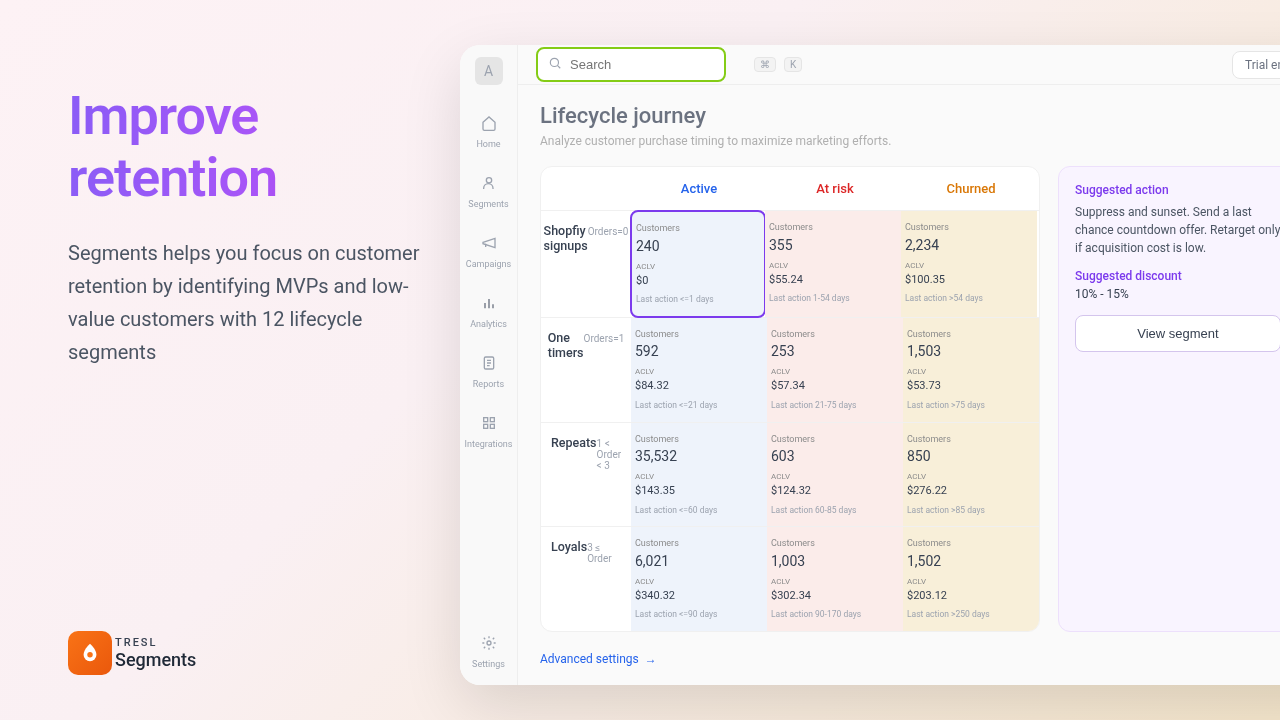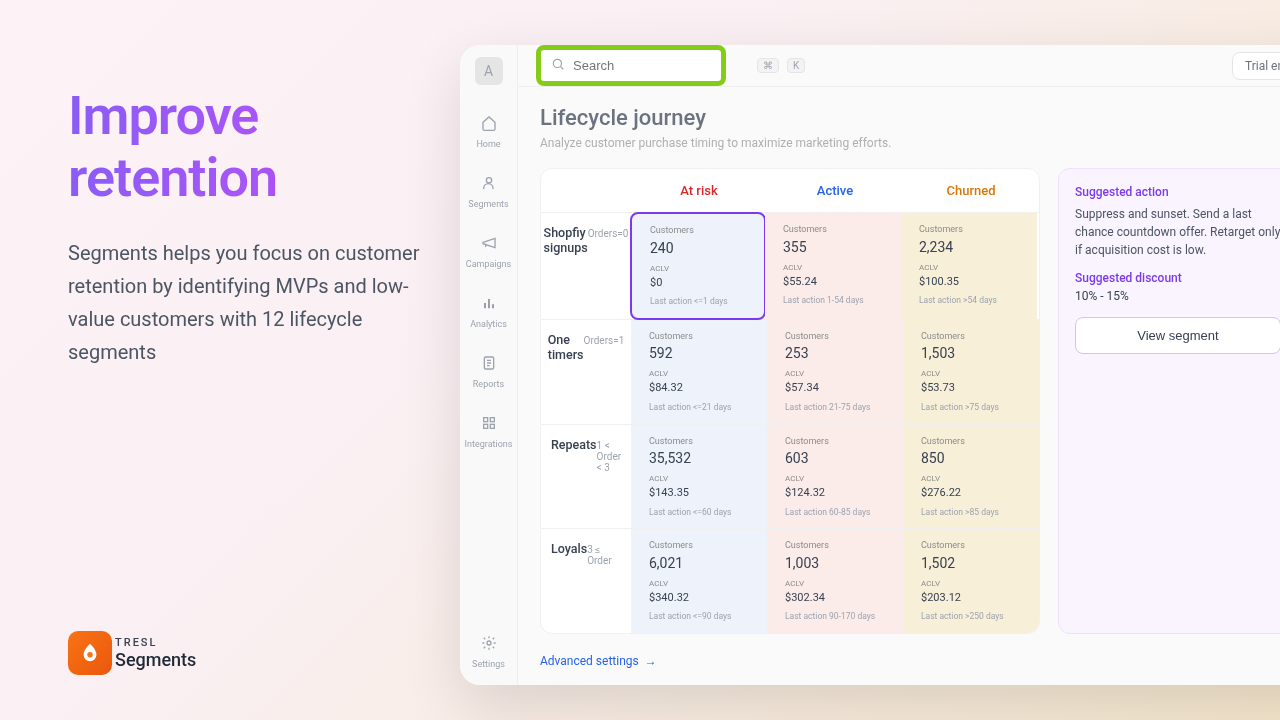--- a/index.html
+++ b/index.html
@@ -109,21 +109,21 @@
   border-bottom: 1px solid #eee;
   display: flex;
   align-items: center;
   padding: 0 18px;
   gap: 12px;
 }
 .search-box {
   display: flex;
   align-items: center;
   gap: 8px;
-  border: 5px solid #84cc16;
+  border: 2px solid #84cc16;
   border-radius: 8px;
   padding: 6px 10px;
   width: 190px;
   background: #fff;
   position: relative;
 }
 .search-box input {
   border: none;
   outline: none;
   font-size: 13px;
@@ -179,21 +179,21 @@
   padding: 12px 10px;
   font-size: 12px;
   display: flex;
   flex-direction: row;
   justify-content: center;
 }
 .row-label-title { font-weight: 500; color: #374151; font-size: 12.5px; }
 .row-label-sub { font-size: 10px; color: #9ca3af; margin-top: 3px; }
 .cell {
   width: 136px;
-  padding: 10px 18px;
+  padding: 10px 4px;
   font-size: 10px;
   line-height: 1.5;
 }
 .cell.bg-active { background: #eef3fb; }
 .cell.bg-risk { background: #fbecea; }
 .cell.bg-churned { background: #f8efd9; }
 .cell.selected { border: 2px solid #7c3aed; border-radius: 8px; margin: -1px; }
 .cell-lbl { font-size: 9px; color: #8b8b8b; }
 .cell-val { font-size: 14px; color: #374151; font-weight: 400; margin-bottom: 4px; }
 .cell-aclv-lbl { font-size: 8px; color: #8b8b8b; margin-top: 4px; }
@@ -328,22 +328,22 @@
     </div>
 
     <div class="content">
       <div class="page-title">Lifecycle journey</div>
       <div class="page-desc">Analyze customer purchase timing to maximize marketing efforts.</div>
 
       <div class="matrix-row">
         <div class="matrix">
           <div class="matrix-header">
             <div class="matrix-corner"></div>
+            <div class="matrix-col-head col-active">Active</div>
             <div class="matrix-col-head col-risk">At risk</div>
-            <div class="matrix-col-head col-active">Active</div>
             <div class="matrix-col-head col-churned">Churned</div>
           </div>
           <div id="matrix-rows">
               <div class="matrix-body-row">
                 <div class="row-label">
                   <div class="row-label-title">Shopfiy signups</div>
                   <div class="row-label-sub">Orders=0</div>
                 </div>
                 <div class="cell bg-active selected">
       <div class="cell-lbl">Customers</div>

